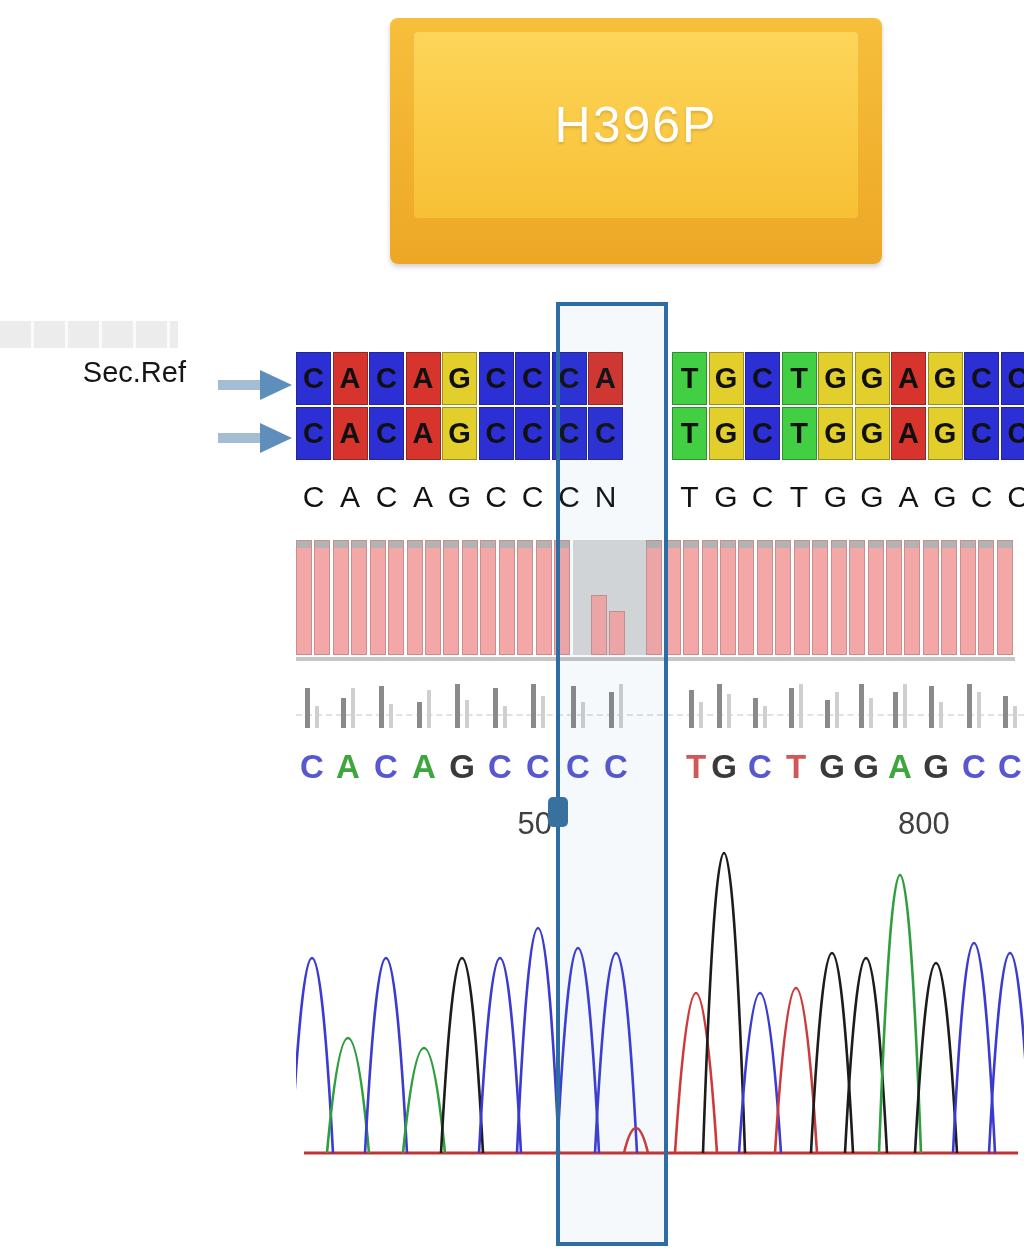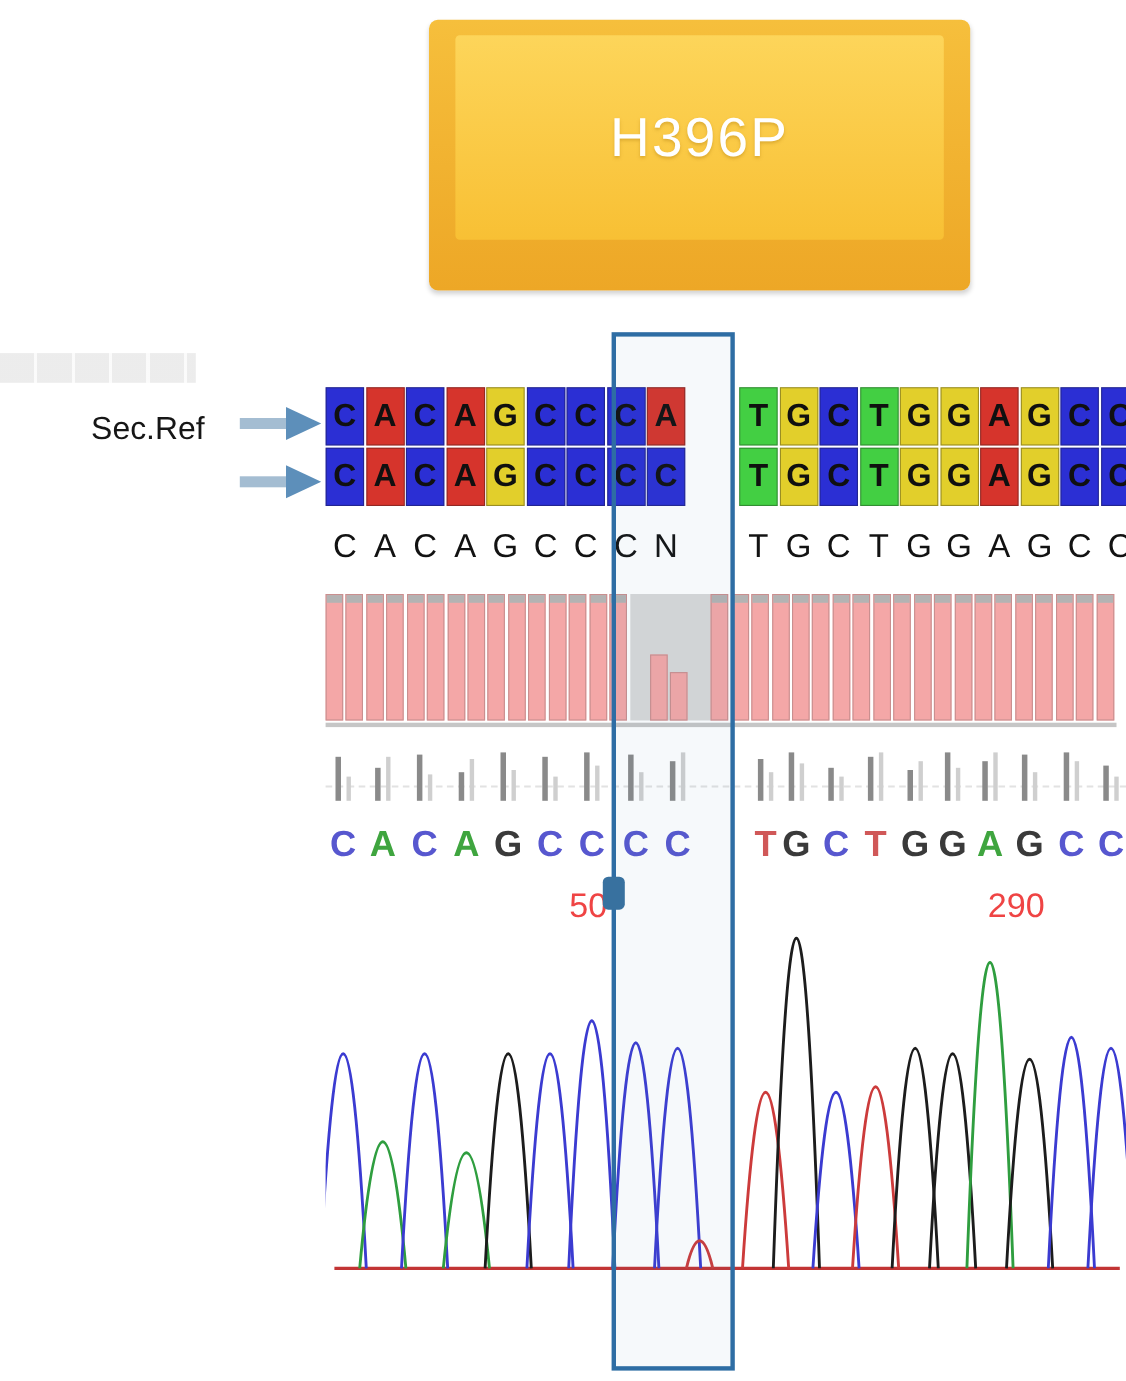--- a/index.html
+++ b/index.html
@@ -12,21 +12,21 @@
   .mutation-box-inner{position:absolute;left:24px;right:24px;top:14px;bottom:46px;border-radius:4px;
     background:linear-gradient(180deg,#fdd55a,#f8c034);display:flex;align-items:center;justify-content:center}
   .mutation-text{font-size:50px;color:#fff;letter-spacing:2px;text-shadow:0 2px 3px rgba(160,110,10,0.35)}
 
   
   .artifact{position:absolute;left:0;top:321px;width:178px;height:27px;
     background:repeating-linear-gradient(90deg,#e9e9e9 0 31px,#fafafa 31px 34px);opacity:.85}
 
   
   .row-label{position:absolute;width:156px;text-align:right;font-size:29px;color:#161616}
-  .label-secref{left:30px;top:374px}
+  .label-secref{left:30px;top:356px}
   .label-pm34{left:30px;top:417px}
   .arrow{position:absolute;width:78px;height:30px}
   .arrow-secref{left:216px;top:370px}
   .arrow-pm34{left:216px;top:423px}
   .arrow .stem{position:absolute;left:2px;top:10px;width:42px;height:10px;background:#a4bdd2}
   .arrow .head{position:absolute;left:44px;top:0;width:0;height:0;
     border-top:15px solid transparent;border-bottom:15px solid transparent;border-left:32px solid #5d8fba}
 
   
   #align-rows{position:absolute;left:296px;top:352px;width:741px;height:110px}
@@ -47,21 +47,21 @@
   
   #ticks{position:absolute;left:296px;top:674px;width:728px;height:64px}
   .tick{position:absolute;bottom:10px}
   .tick-dashline{position:absolute;left:0;right:0;bottom:22px;border-bottom:2px dashed #e2e2e2}
 
   
   #called{position:absolute;left:0;top:748px;width:1024px;height:46px}
   .call-letter{position:absolute;top:0;width:40px;text-align:center;font-size:33px;font-weight:bold}
 
   
-  .pos-label{position:absolute;font-size:31px;color:#ef4444}
+  .pos-label{position:absolute;font-size:31px;color:#404040}
   .pos-left{left:470px;top:806px;width:82px;text-align:right}
   .pos-right{left:898px;top:806px}
 
   
   #trace{position:absolute;left:296px;top:840px}
 
   
   .highlight-box{position:absolute;left:556px;top:302px;width:112px;height:944px;
     border:4px solid #2e6da4;background:rgba(80,130,180,0.05);z-index:30}
   .box-marker{position:absolute;left:548px;top:797px;width:20px;height:30px;background:#38719f;border-radius:5px;z-index:31}
@@ -323,21 +323,21 @@
       <span class="call-letter" style="left: 776px; color: rgb(208, 88, 88);">T</span>
       <span class="call-letter" style="left: 812px; color: rgb(58, 58, 58);">G</span>
       <span class="call-letter" style="left: 846px; color: rgb(58, 58, 58);">G</span>
       <span class="call-letter" style="left: 880px; color: rgb(63, 165, 63);">A</span>
       <span class="call-letter" style="left: 916px; color: rgb(58, 58, 58);">G</span>
       <span class="call-letter" style="left: 954px; color: rgb(87, 87, 207);">C</span>
       <span class="call-letter" style="left: 990px; color: rgb(87, 87, 207);">C</span>
     </div>
 
   <div class="pos-label pos-left">50</div>
-  <div class="pos-label pos-right">290</div>
+  <div class="pos-label pos-right">800</div>
 
   <svg id="trace" width="728" height="320" viewBox="0 0 728 320">
       <line x1="8" y1="313" x2="722" y2="313" stroke="#c23434" stroke-width="3"></line>
       <path d="M -5 313 Q 16 -77 37 313" stroke="#3b3bd1" stroke-width="2.6" fill="none"></path>
       <path d="M 31 313 Q 52 83 73 313" stroke="#2f9e3f" stroke-width="2.6" fill="none"></path>
       <path d="M 69 313 Q 90 -77 111 313" stroke="#3b3bd1" stroke-width="2.6" fill="none"></path>
       <path d="M 107 313 Q 128 103 149 313" stroke="#2f9e3f" stroke-width="2.6" fill="none"></path>
       <path d="M 145 313 Q 166 -77 187 313" stroke="#1c1c1c" stroke-width="2.6" fill="none"></path>
       <path d="M 183 313 Q 204 -77 225 313" stroke="#3b3bd1" stroke-width="2.6" fill="none"></path>
       <path d="M 221 313 Q 242 -137 263 313" stroke="#3b3bd1" stroke-width="2.6" fill="none"></path>

